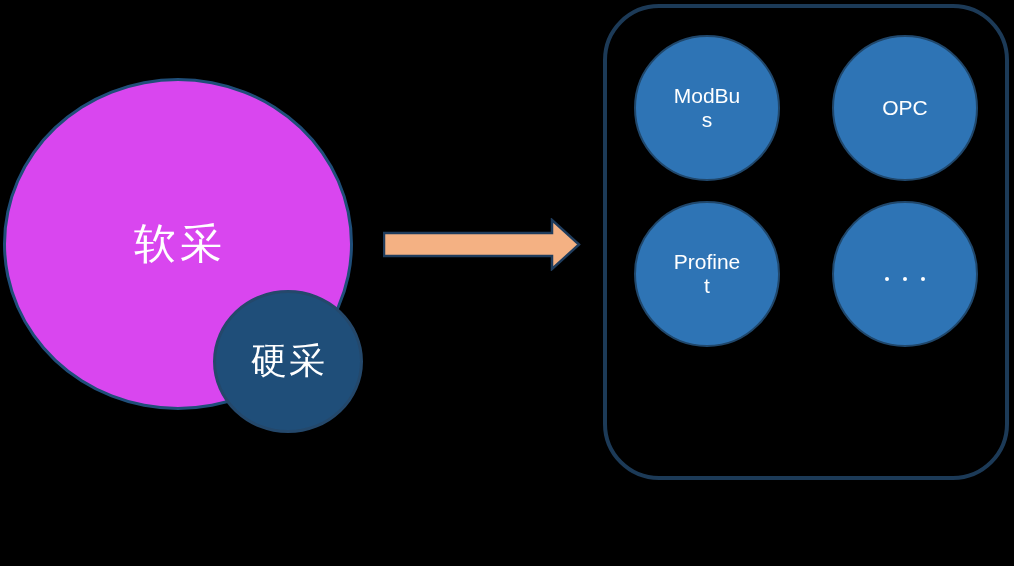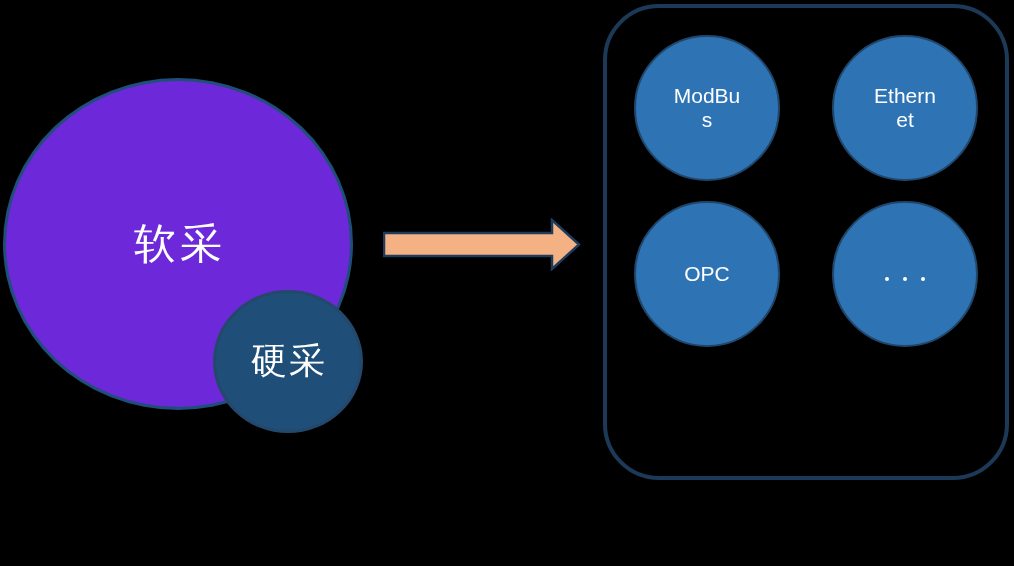--- a/index.html
+++ b/index.html
@@ -12,21 +12,21 @@
     overflow: hidden;
     font-family: "Liberation Sans", sans-serif;
     color: #FFFFFF;
   }
 
   
   .venn-big {
     position: absolute;
     left: 3px; top: 78px;
     width: 350px; height: 332px;
-    background: #6d28d9;
+    background: #d946ef;
     border: 3px solid #1F4E79;
     border-radius: 50%;
     display: flex; align-items: center; justify-content: center;
   }
   .venn-big .vlabel {
     font-size: 42px;
     letter-spacing: 4px;
     text-indent: 4px;
   }
   .venn-small {
@@ -108,29 +108,29 @@
   <svg class="arrow-svg" viewBox="0 0 198 53" aria-hidden="true">
     <polygon points="1,15 169,15 169,2 196,26.5 169,51 169,38 1,38" fill="#F4B183" stroke="#1F3C5C" stroke-width="2.5" stroke-linejoin="miter"></polygon>
   </svg>
 
   <div class="proto-box">
 
     <div class="pcircle">
       <span class="plabel">ModBus</span>
     </div>
 
-    <div class="pcircle">
-      <span class="plabel">Ethernet</span>
-    </div>
 
     <div class="pcircle">
       <span class="plabel">OPC</span>
     </div>
 
 
+    <div class="pcircle">
+      <span class="plabel">Profinet</span>
+    </div>
 
     <div class="pcircle">
       <span class="dots">
           <i></i>
           <i></i>
           <i></i>
         </span>
     </div>
 
   </div>

